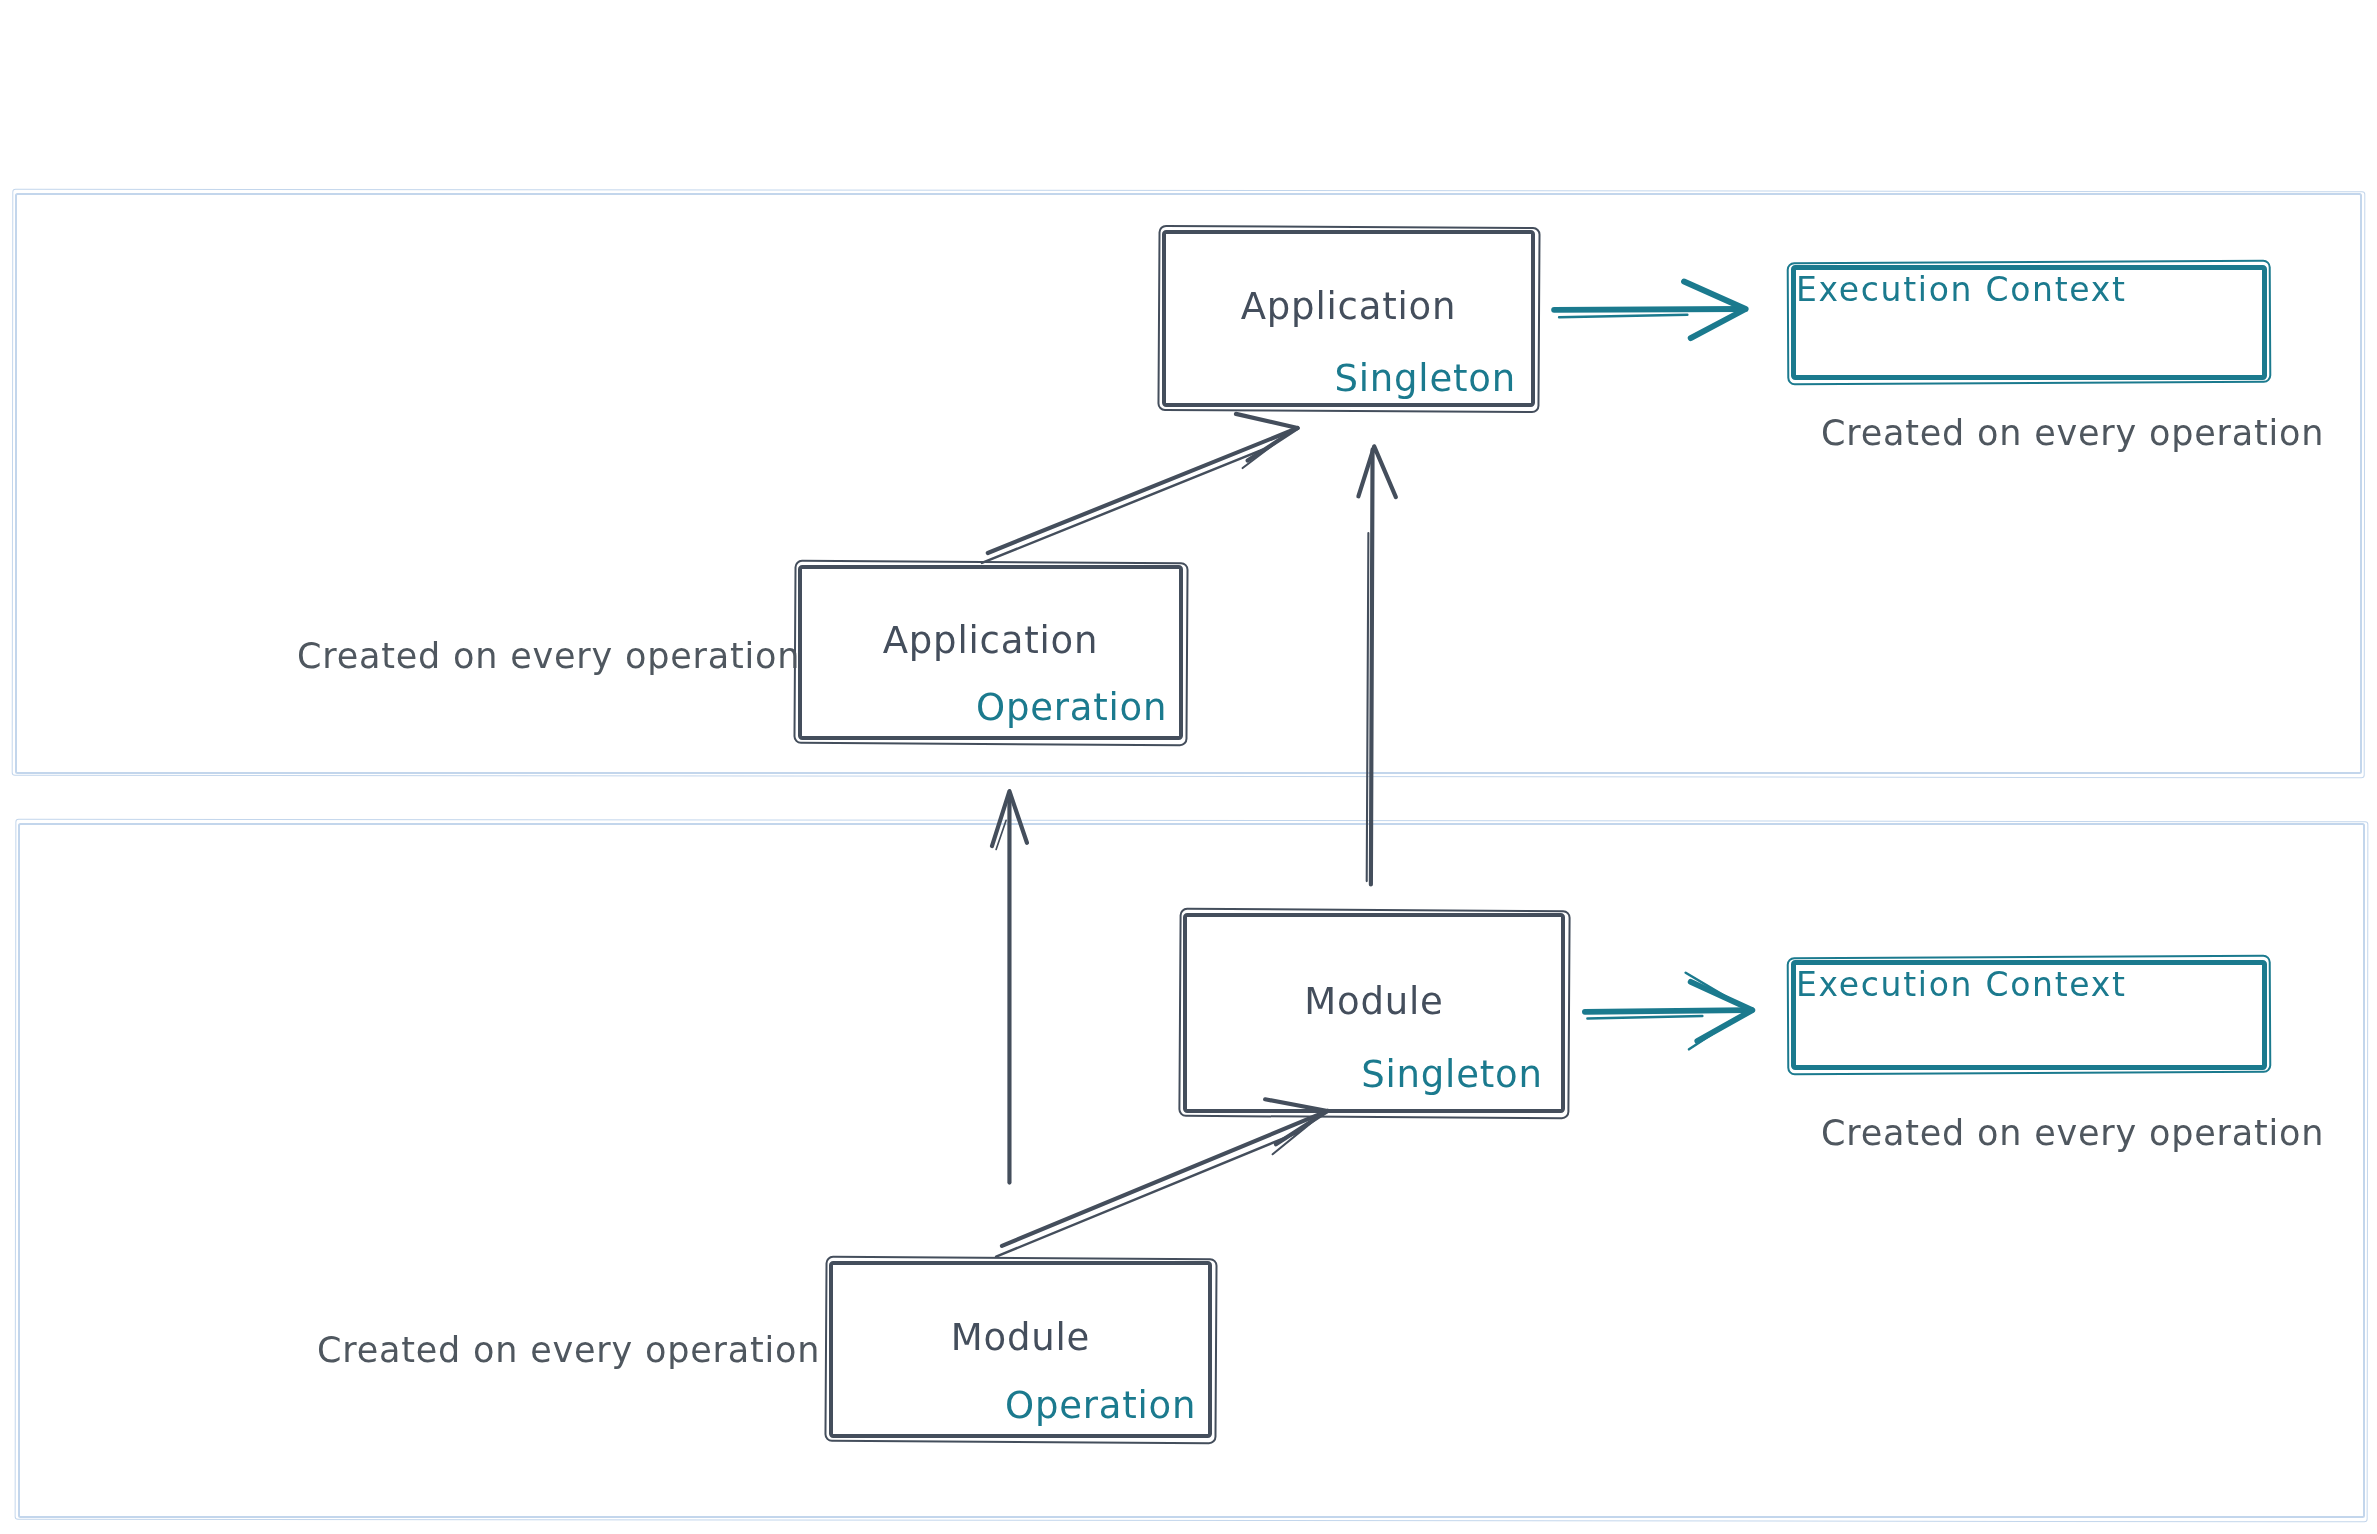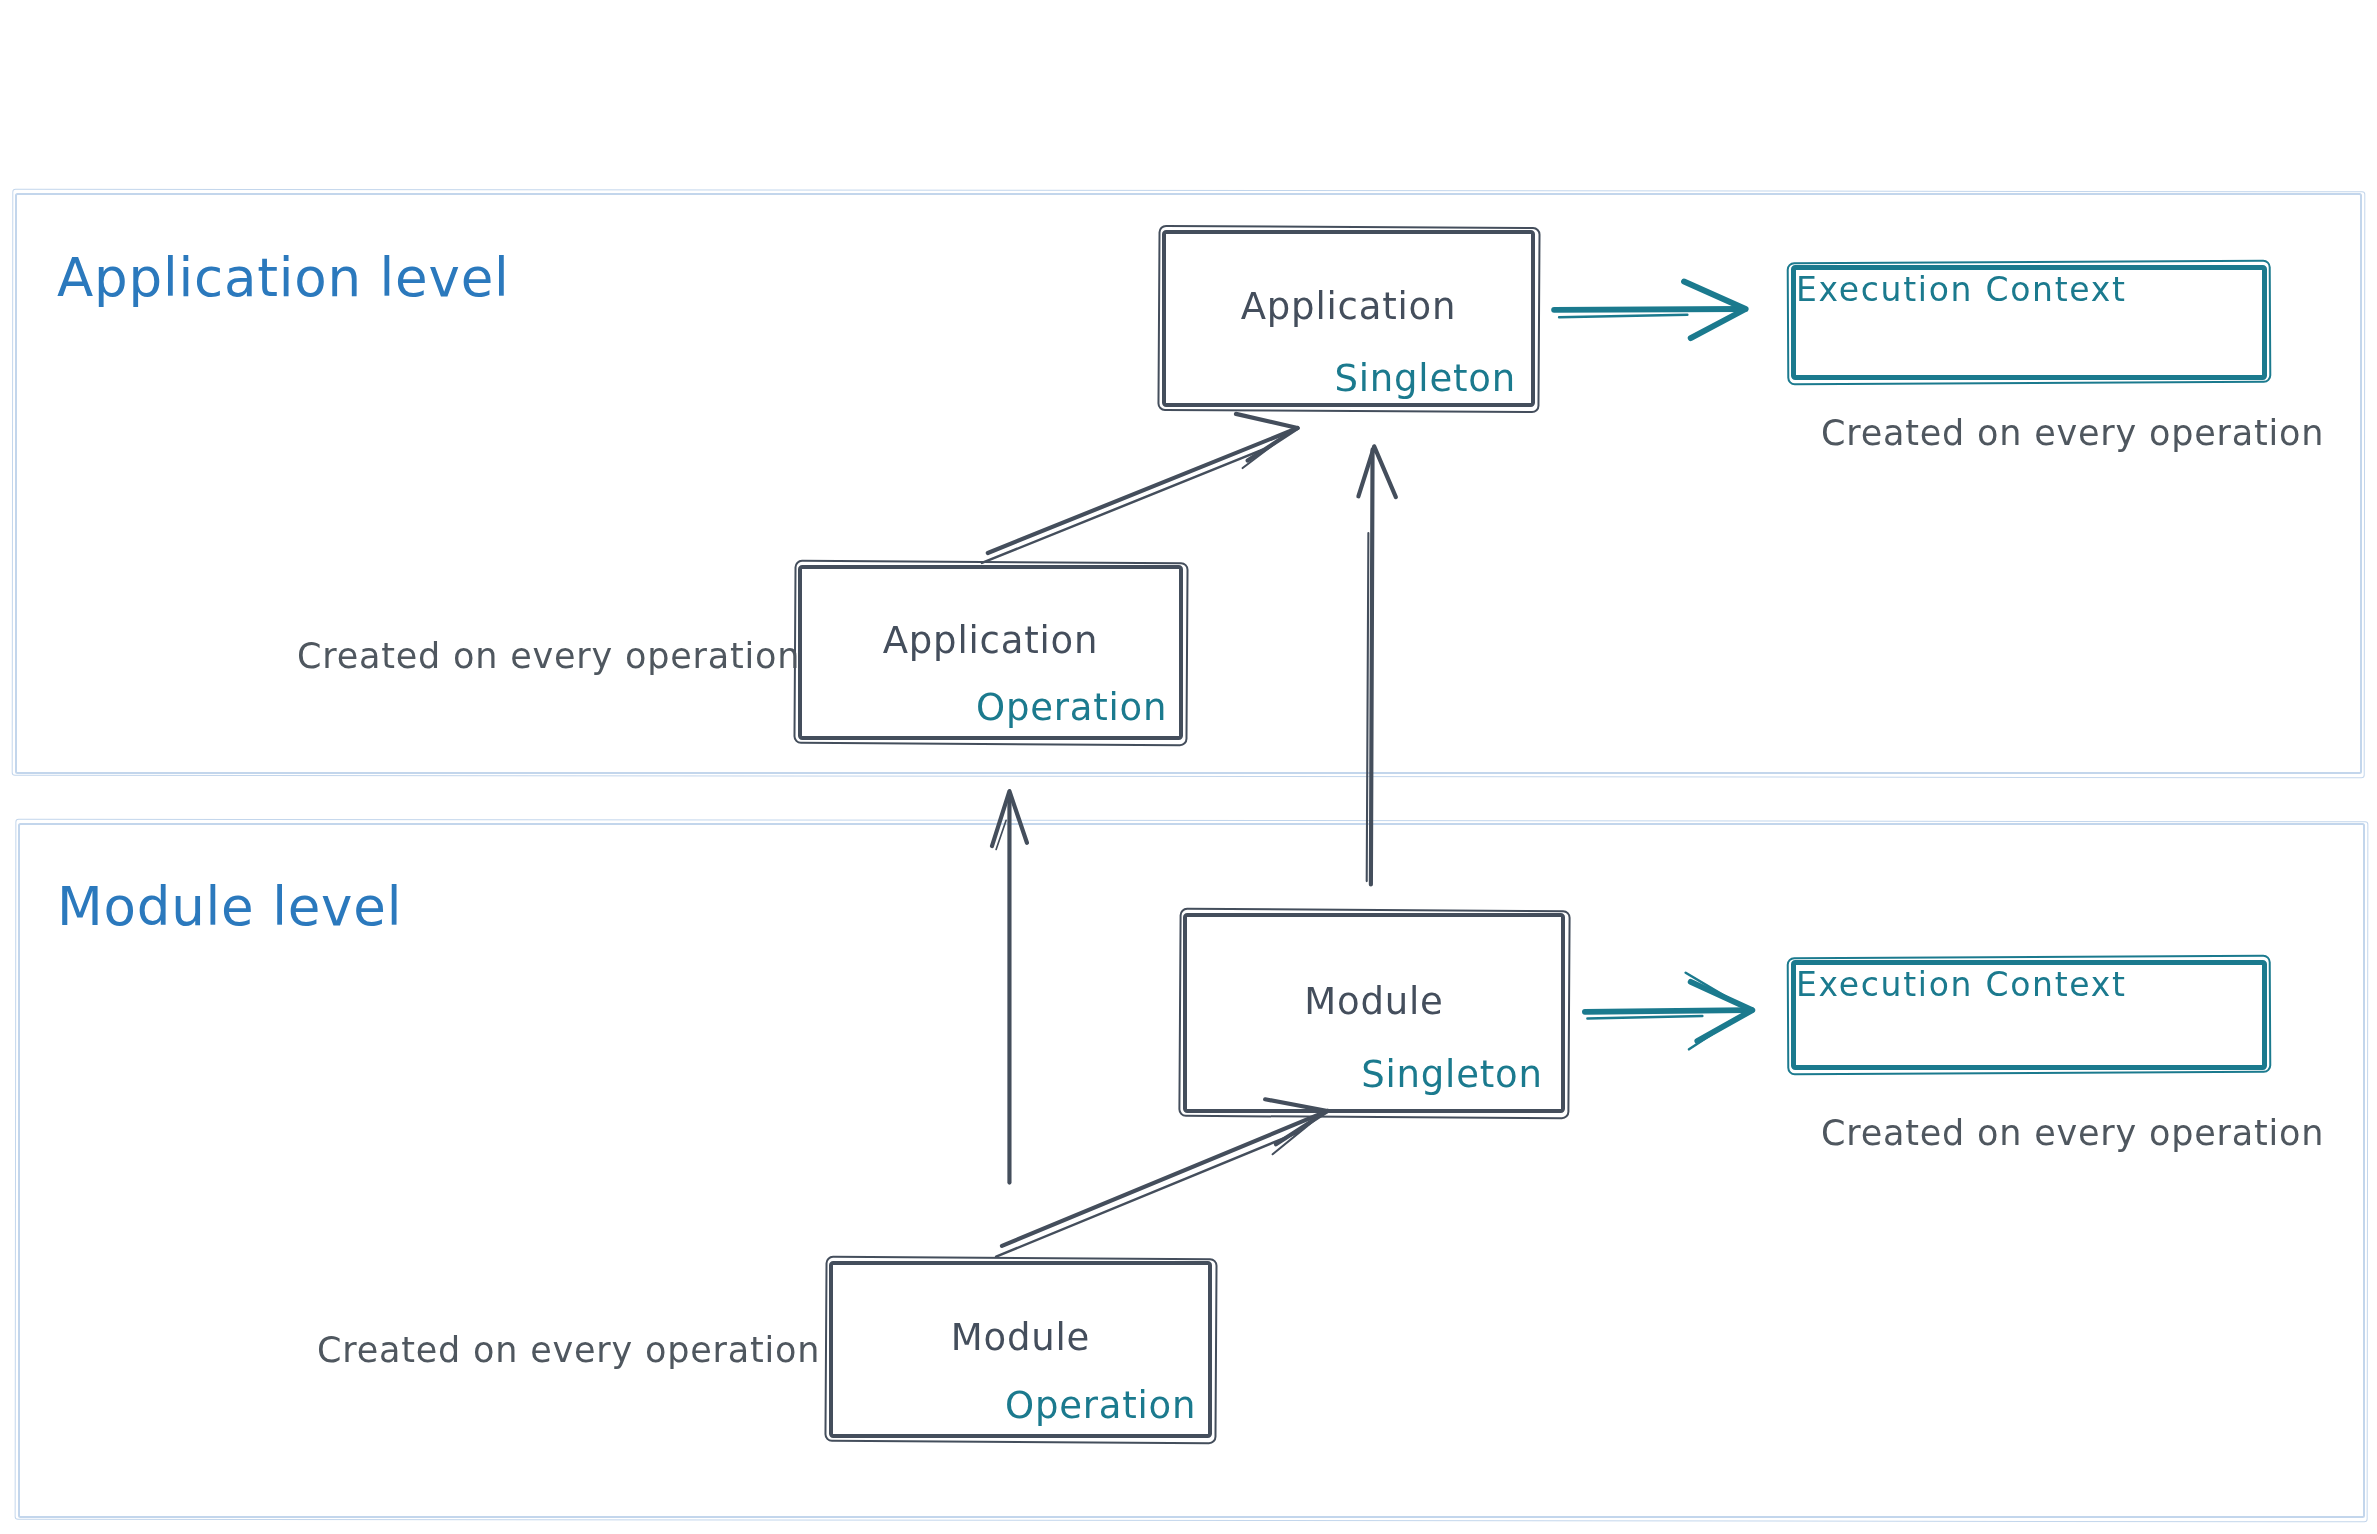--- a/index.html
+++ b/index.html
@@ -46,22 +46,20 @@
 </style>
 </head>
 <body>
 
 <div class="stage">
 
 
   <div class="section" style="left:15px;top:193px;width:2347px;height:581px;"></div>
   <div class="section" style="left:18.3px;top:823px;width:2347px;height:695px;"></div>
 
-  <div class="section-label" style="left:57px;top:247px;">Application level</div>
-  <div class="section-label" style="left:57px;top:876px;">Module level</div>
 
   <svg class="arrows" viewBox="0 0 2854 1842">
 
     <g>
       <path class="stroke-slate" stroke-width="5" d="M1186 664 L1558 514"></path>
       <path class="stroke-slate" stroke-width="3" d="M1179 676 L1516 540"></path>
       <path class="stroke-slate" stroke-width="5" d="M1558 514 L1484 497 M1558 514 L1498 553"></path>
       <path class="stroke-slate" stroke-width="2.5" d="M1546 521 L1492 562"></path>
     </g>
 

